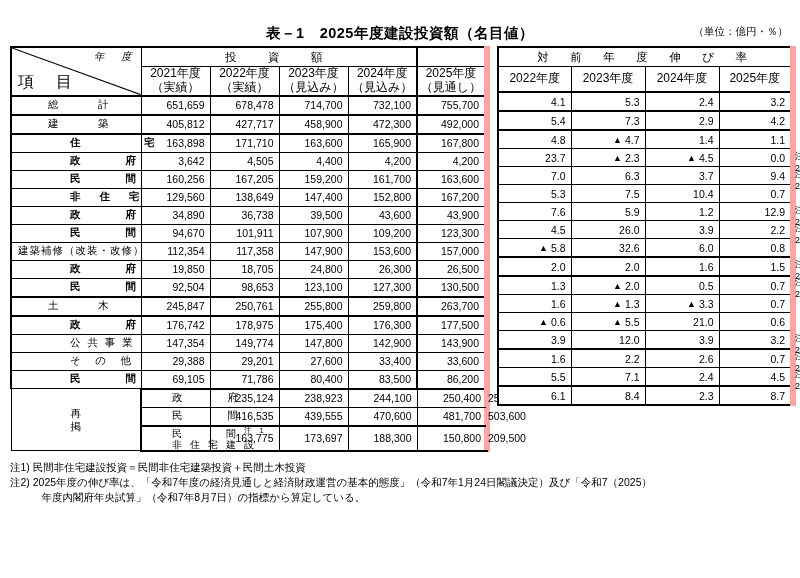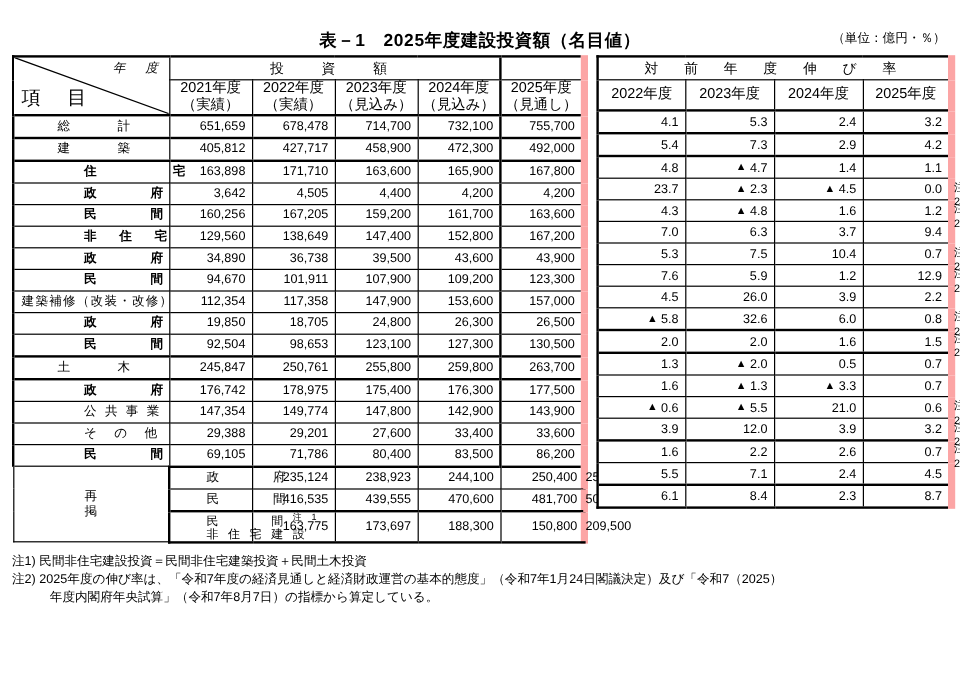--- a/index.html
+++ b/index.html
@@ -384,26 +384,20 @@
             <td class="num thick-top thick-left">4.8</td>
             <td class="num thick-top"><span class="tri">▲</span> 4.7</td>
             <td class="num thick-top">1.4</td>
             <td class="num thick-top thick-right">1.1</td>
           </tr>
           <tr>
             <td class="num thick-left">23.7</td>
             <td class="num"><span class="tri">▲</span> 2.3</td>
             <td class="num"><span class="tri">▲</span> 4.5</td>
             <td class="num thick-right">0.0</td>
-          </tr>
-          <tr>
-            <td class="num thick-left">4.3</td>
-            <td class="num"><span class="tri">▲</span> 4.8</td>
-            <td class="num">1.6</td>
-            <td class="num thick-right">1.2</td>
           </tr>
           <tr>
             <td class="num thick-left">7.0</td>
             <td class="num">6.3</td>
             <td class="num">3.7</td>
             <td class="num thick-right">9.4</td>
           </tr>
           <tr>
             <td class="num thick-left">5.3</td>
             <td class="num">7.5</td>

